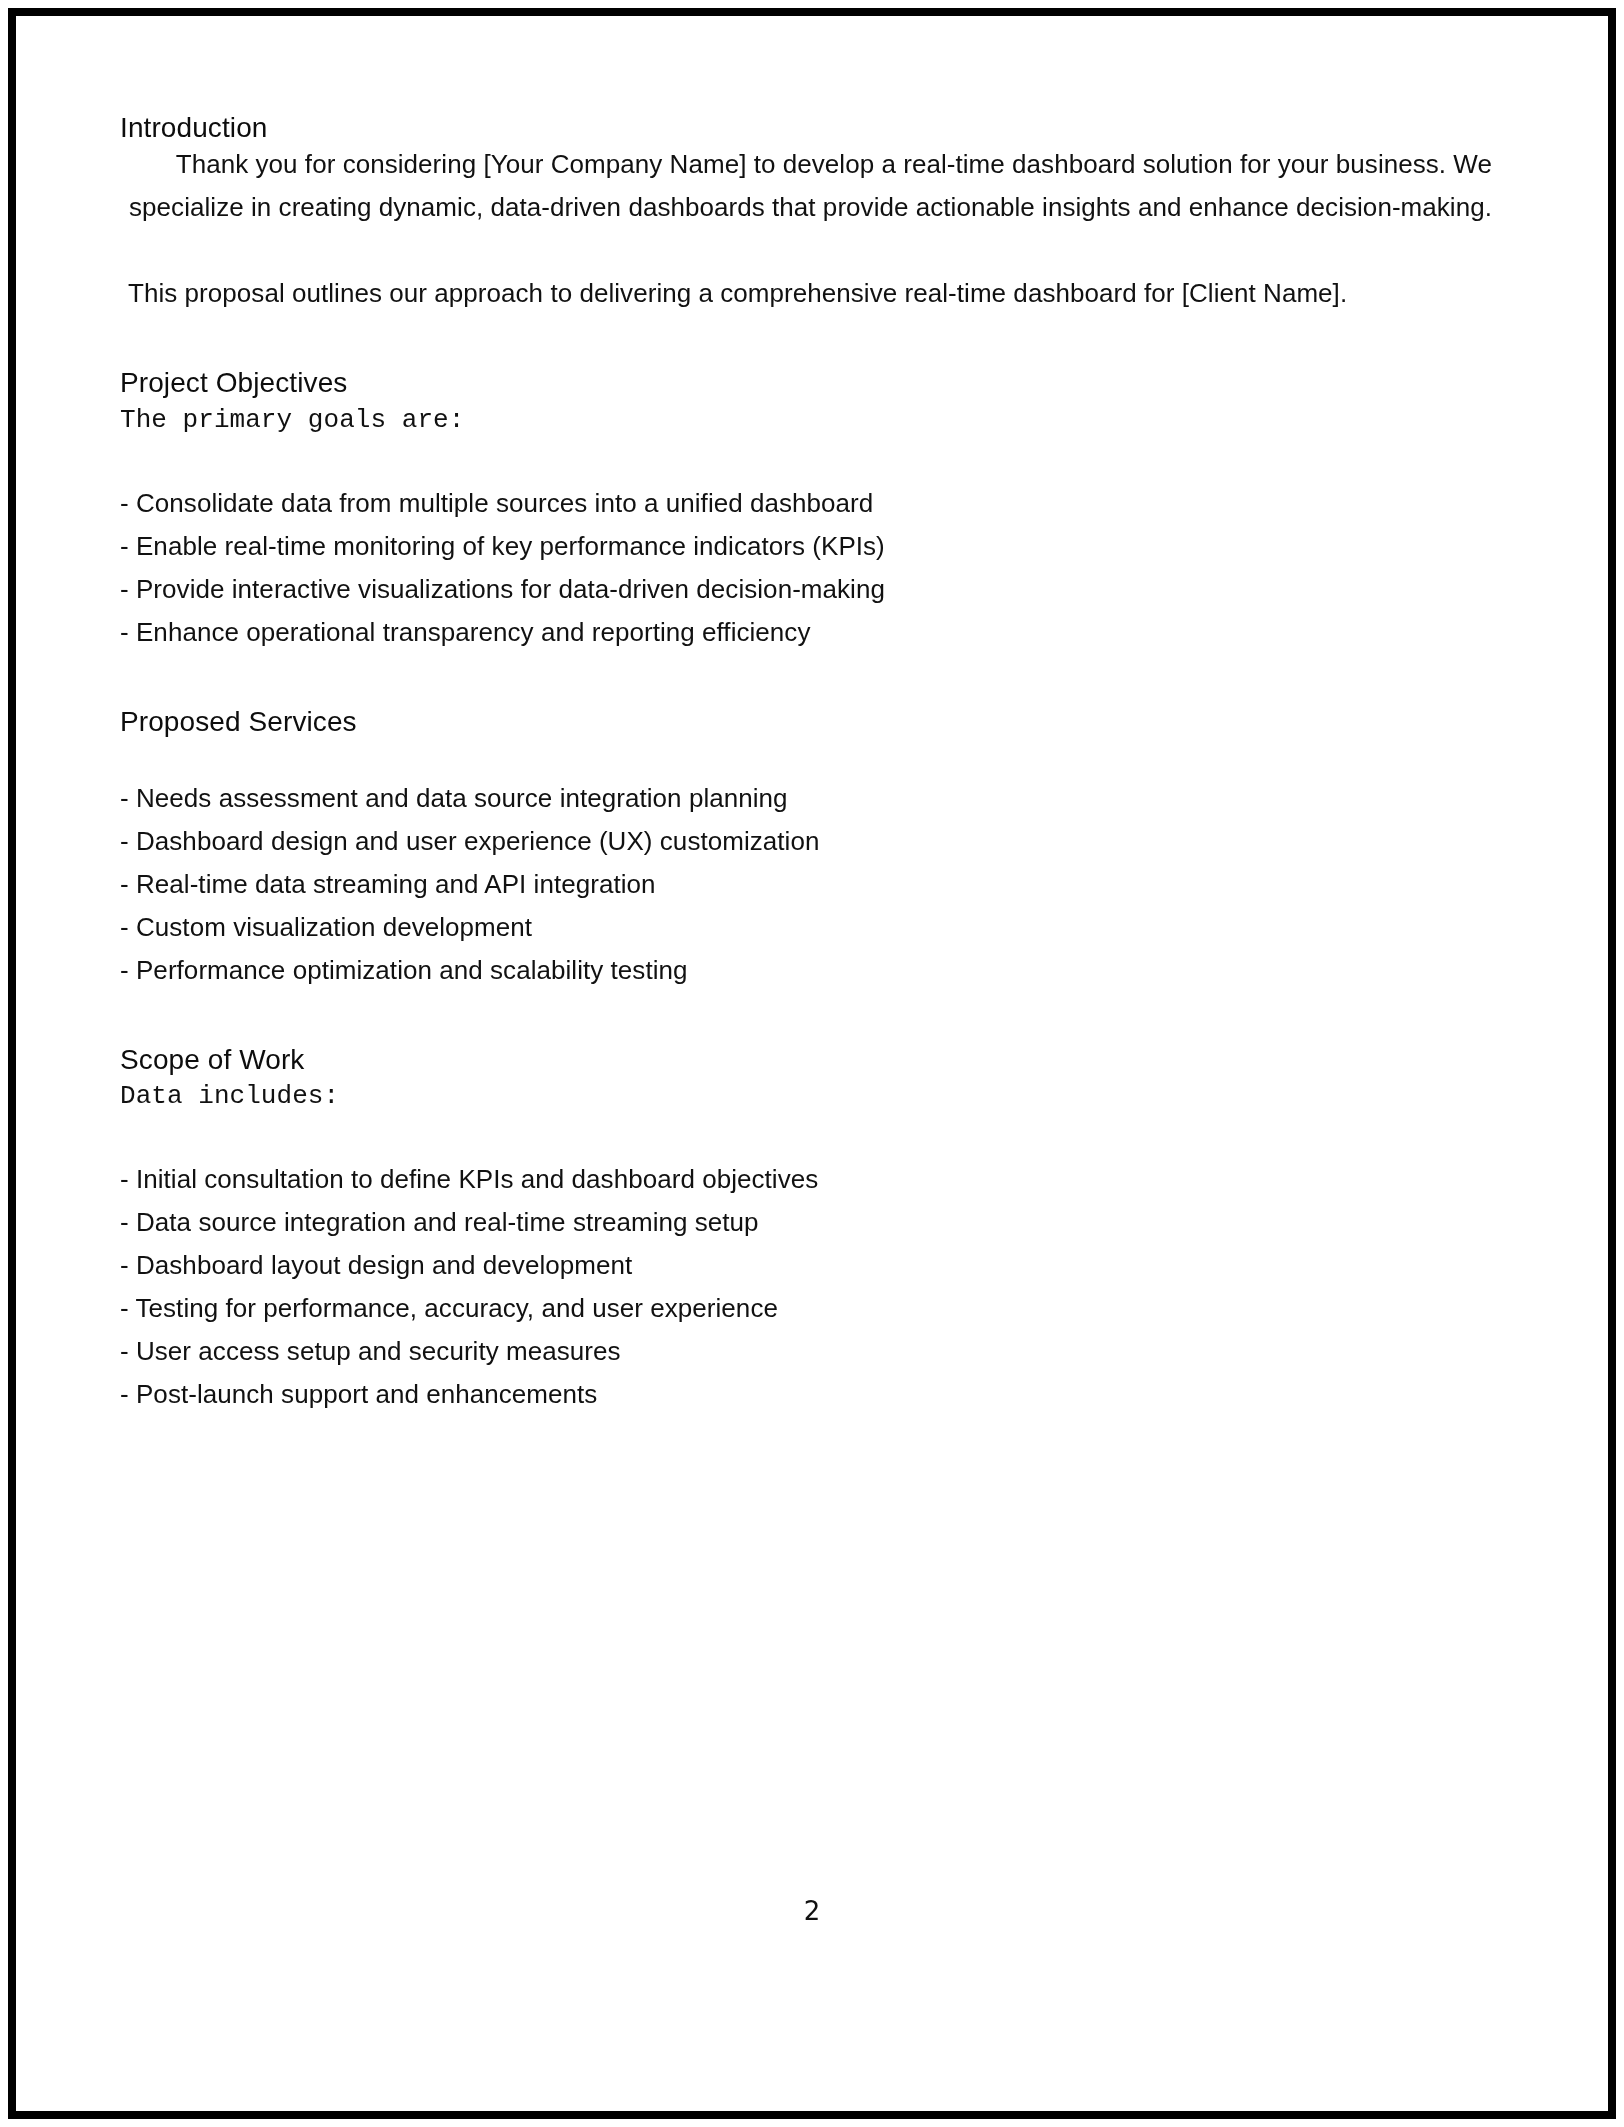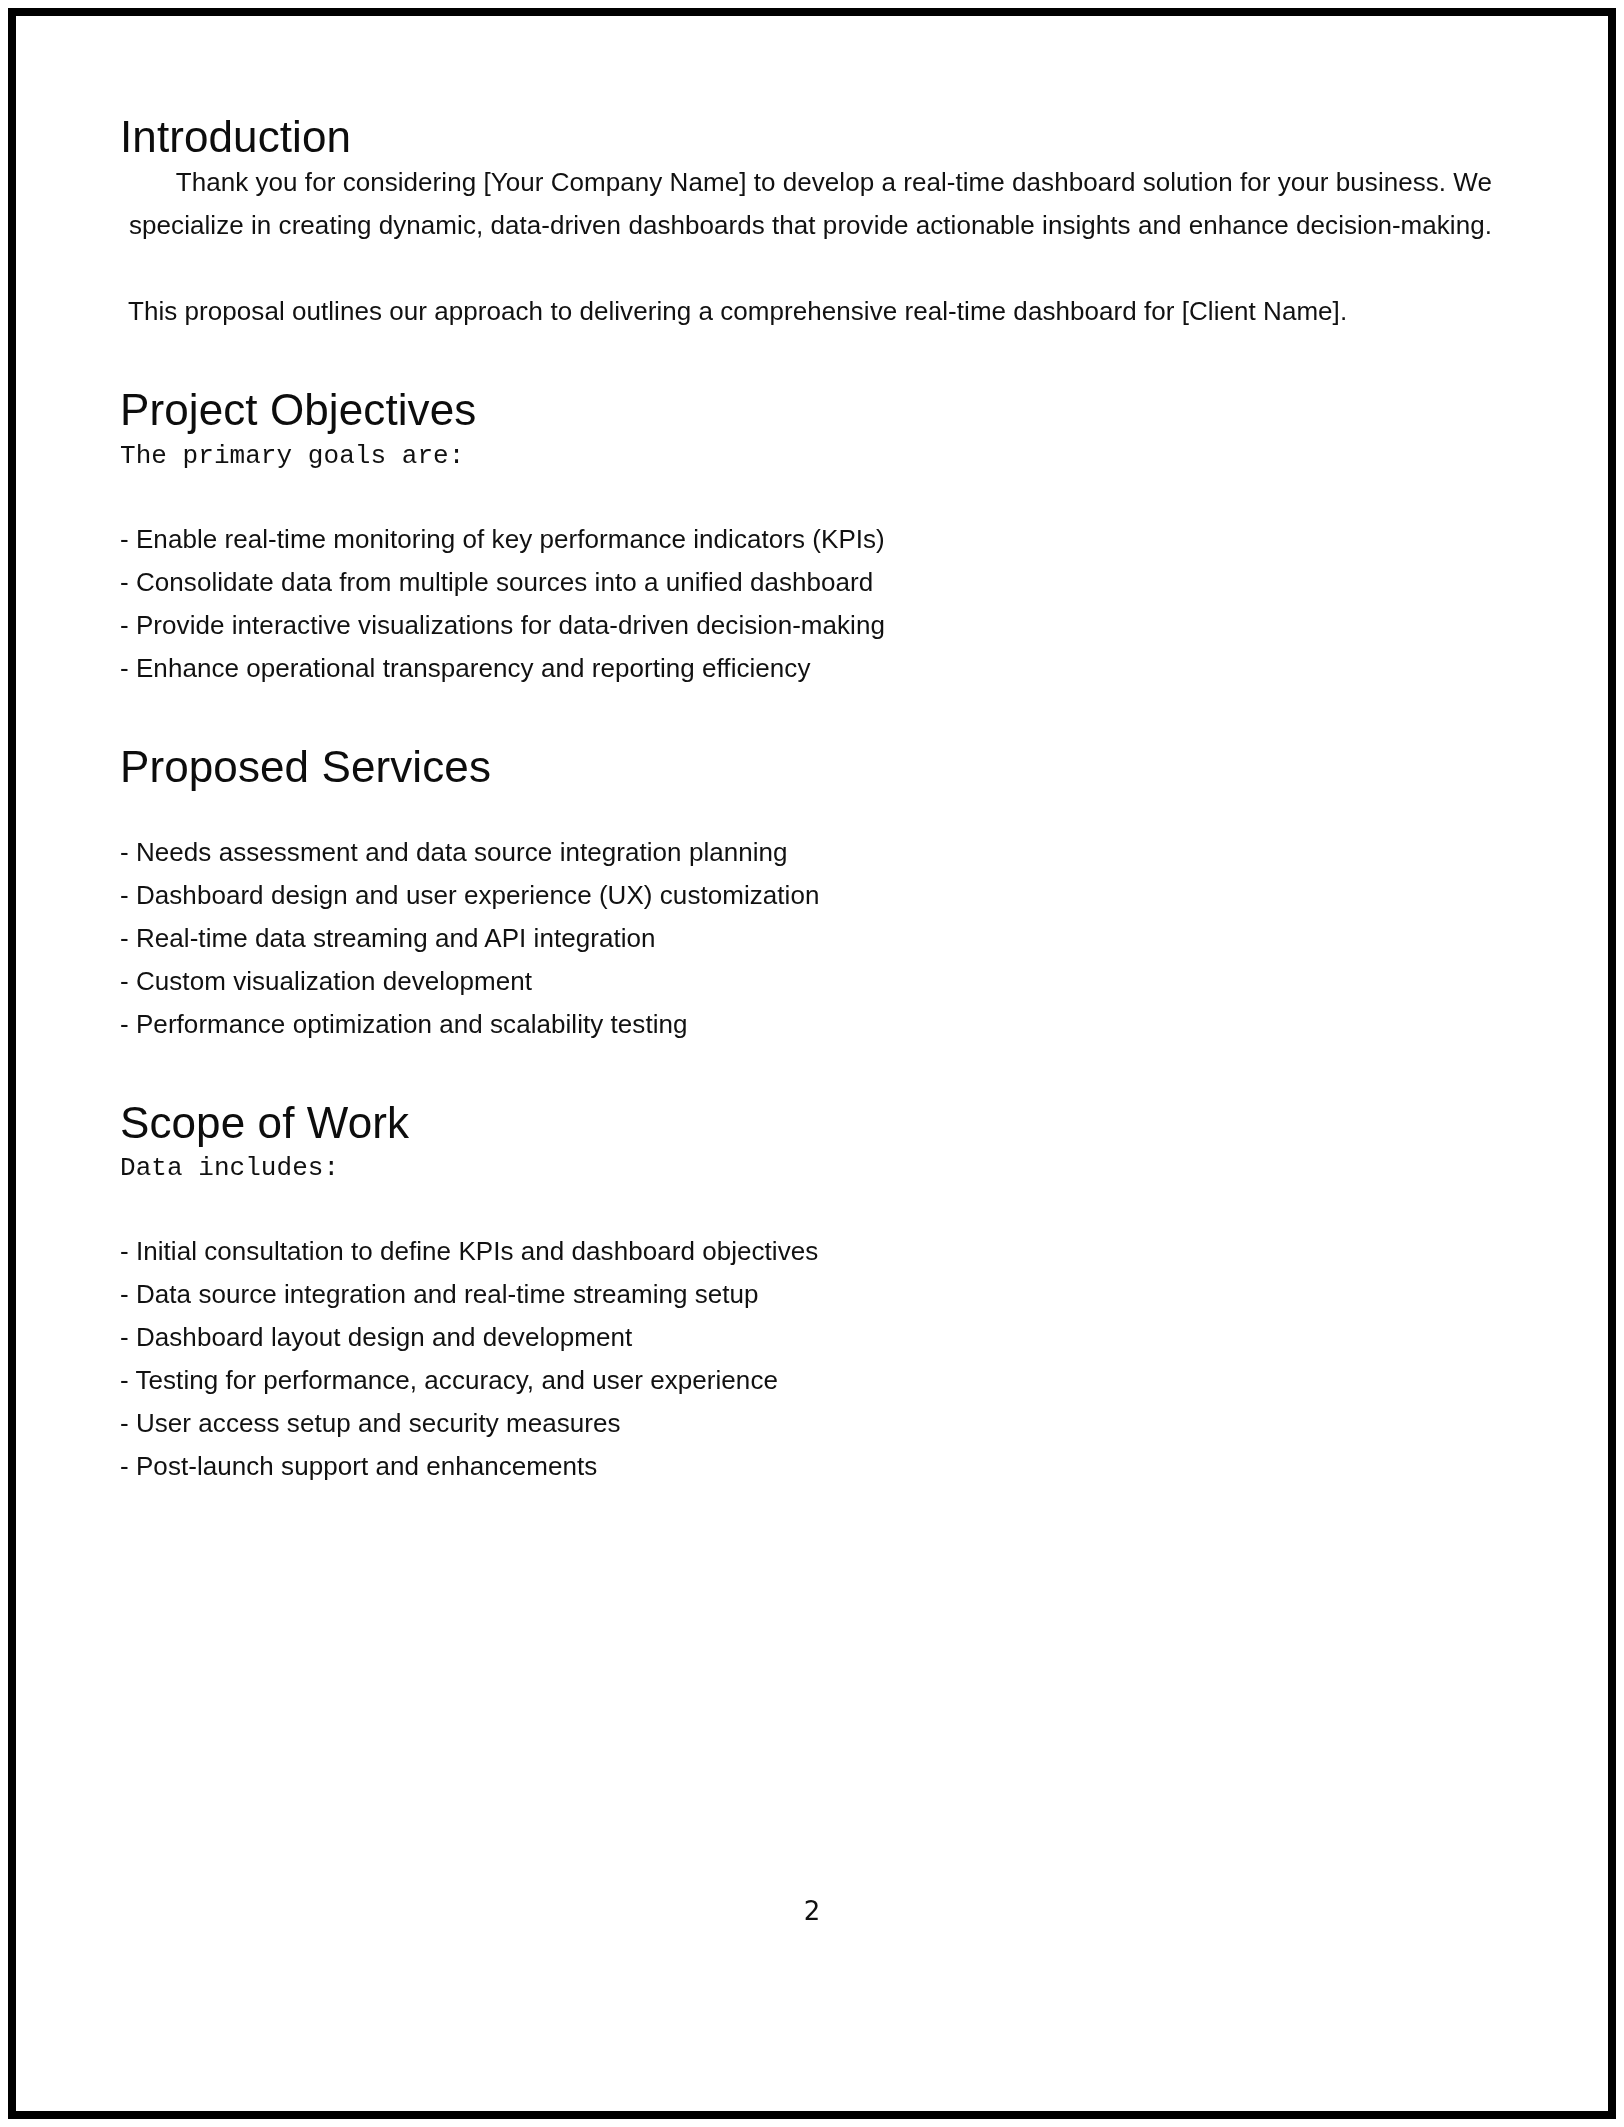--- a/index.html
+++ b/index.html
@@ -29,21 +29,21 @@
 
   
   .page-body {
     position: absolute;
     left: 104px;          
     top: 96px;
     width: 1372px;
   }
 
   h1.doc-heading {
-    font-size: 44px;
+    font-size: 28px;
     font-weight: 400;
     line-height: 1.12;
     color: #0d0d0d;
     margin: 0;
     letter-spacing: 0.1px;
   }
 
   .section {
     margin: 0;
   }
@@ -98,22 +98,22 @@
     <section class="section first-section">
       <h1 class="doc-heading">Introduction</h1>
       <p class="para intro-lead">Thank you for considering [Your Company Name] to develop a real-time dashboard solution for your business. We specialize in creating dynamic, data-driven dashboards that provide actionable insights and enhance decision-making.</p>
       <p class="para">This proposal outlines our approach to delivering a comprehensive real-time dashboard for [Client Name].</p>
     </section>
 
     <section class="section">
       <h1 class="doc-heading">Project Objectives</h1>
       <p class="para list-lead">The primary goals are:</p>
       <ul class="dash-list">
+        <li>- Consolidate data from multiple sources into a unified dashboard</li>
         <li>- Enable real-time monitoring of key performance indicators (KPIs)</li>
-        <li>- Consolidate data from multiple sources into a unified dashboard</li>
         <li>- Provide interactive visualizations for data-driven decision-making</li>
         <li>- Enhance operational transparency and reporting efficiency</li>
       </ul>
     </section>
 
     <section class="section">
       <h1 class="doc-heading">Proposed Services</h1>
       <ul class="dash-list">
         <li>- Needs assessment and data source integration planning</li>
         <li>- Dashboard design and user experience (UX) customization</li>

